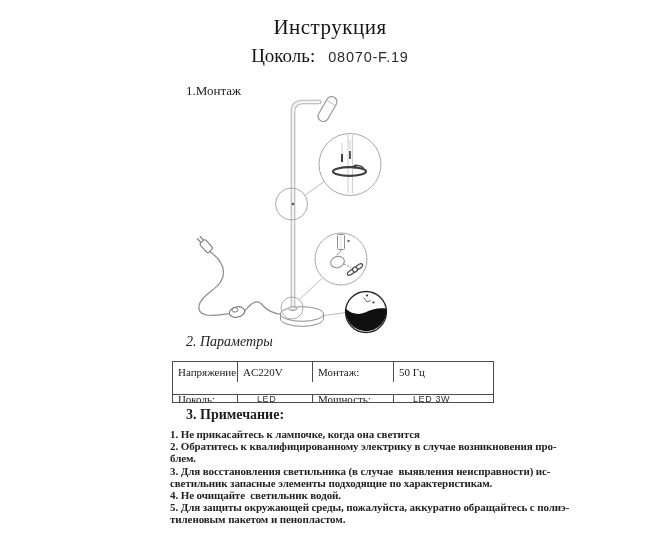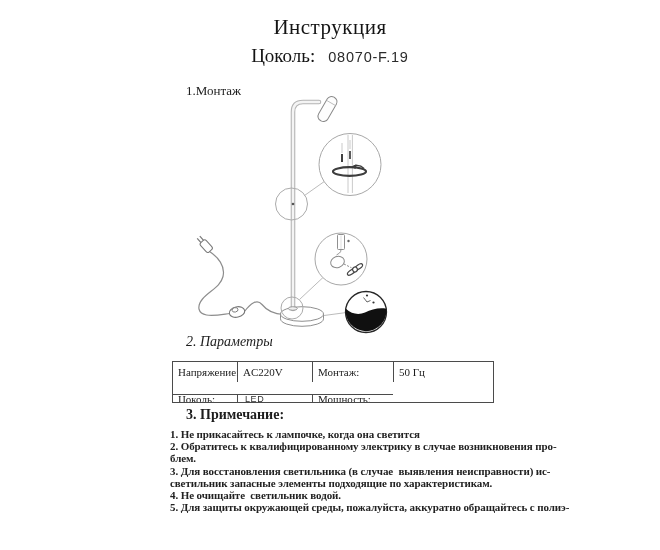--- a/index.html
+++ b/index.html
@@ -15,21 +15,21 @@
   #sec2{left:170px;top:334px;font-size:14px;font-style:italic;}
   #sec3{left:170px;top:407px;font-size:14px;font-weight:bold;}
   .diagram{position:absolute;left:165px;top:85px;width:230px;height:250px;}
   .ptable{position:absolute;left:172px;top:361px;border:1px solid #4b4b4b;
           display:grid;grid-template-columns:64px 75px 81px 100px;grid-auto-rows:20px;}
   .cell{display:flex;align-items:center;padding-left:5px;font-size:11px;color:#1c1c1c;
         box-sizing:border-box;overflow:hidden;white-space:nowrap;}
   .cell.bl{border-left:1px solid #4b4b4b;}
   .cell.bt{border-top:1px solid #4b4b4b;margin-top:12px;}
   .cell.sans{font-family:"Liberation Sans",sans-serif;font-size:9px;letter-spacing:.6px;
-             color:#303030;padding-left:7px;}
+             color:#303030;padding-left:19px;}
   .notes{position:absolute;left:170px;top:428px;width:340px;}
   .note-line{font-size:11px;font-weight:600;line-height:12.2px;color:#222;
              white-space:pre;letter-spacing:-0.1px;}
 </style>
 </head>
 <body>
 
 <div class="page">
 
   <div class="header">
@@ -128,27 +128,29 @@
   <div class="sec-label" id="sec2">2. Параметры</div>
 
   <div class="ptable">
     <div class="cell">Напряжение:</div>
     <div class="cell bl">AC220V</div>
     <div class="cell bl">Монтаж:</div>
     <div class="cell bl">50 Гц</div>
     <div class="cell bt">Цоколь:</div>
     <div class="cell bl bt sans">LED</div>
     <div class="cell bl bt">Мощность:</div>
+    <div class="cell bl bt sans">LED 3W</div>
   </div>
 
   <div class="sec-label" id="sec3">3. Примечание:</div>
 
   <div class="notes">
     <div class="note-line">1. Не прикасайтесь к лампочке, когда она светится</div>
     <div class="note-line">2. Обратитесь к квалифицированному электрику в случае возникновения про-</div>
     <div class="note-line">блем.</div>
     <div class="note-line">3. Для восстановления светильника (в случае  выявления неисправности) ис-</div>
     <div class="note-line">светильник запасные элементы подходящие по характеристикам.</div>
     <div class="note-line">4. Не очищайте  светильник водой.</div>
     <div class="note-line">5. Для защиты окружающей среды, пожалуйста, аккуратно обращайтесь с полиэ-</div>
+    <div class="note-line">тиленовым пакетом и пенопластом.</div>
   </div>
 
 </div>
 
 </body></html>

